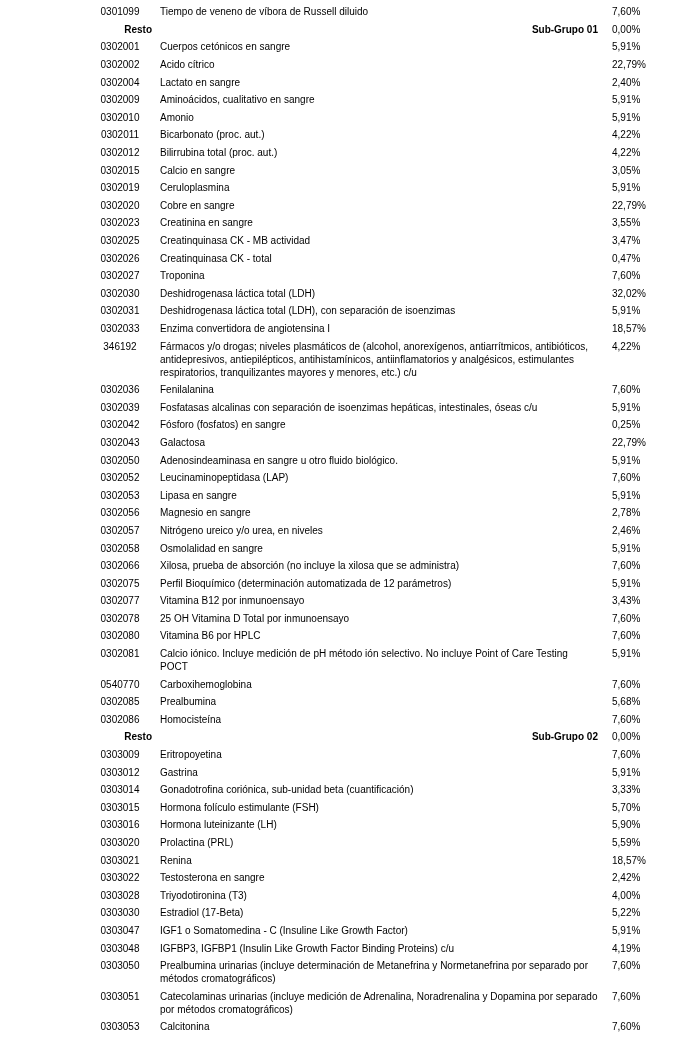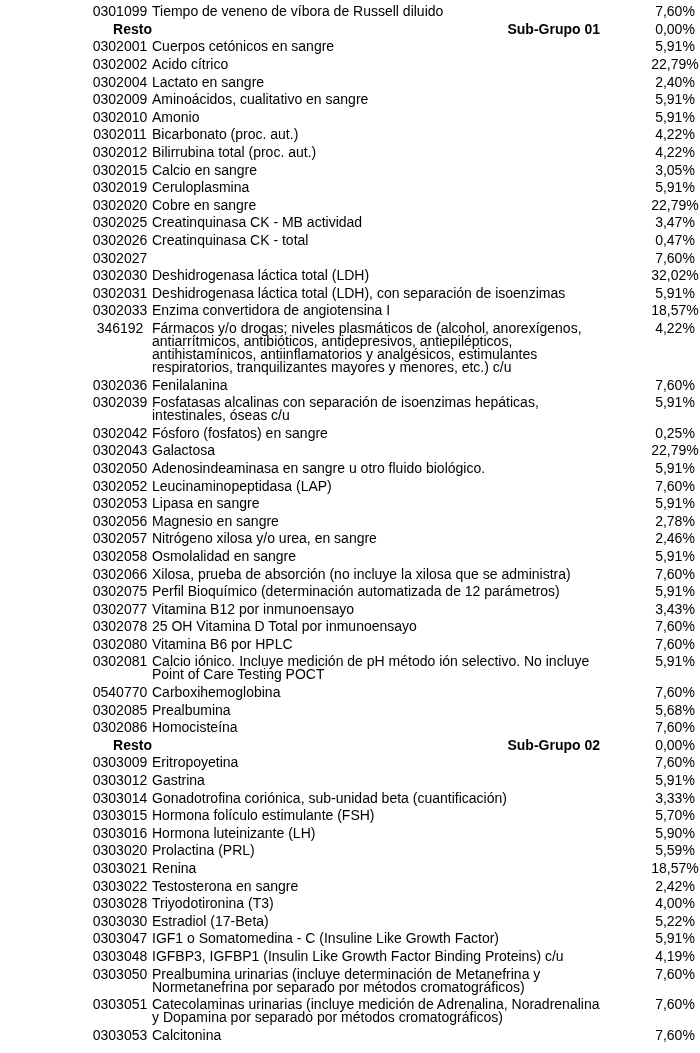--- a/index.html
+++ b/index.html
@@ -13,40 +13,42 @@
     width: 700px;
     height: 1053px;
     background: #ffffff;
     padding-top: 3px;
     overflow: hidden;
   }
   .tbl-row {
     display: flex;
     align-items: flex-start;
     padding: 2.3px 0;
-    font-size: 14px;
+    font-size: 10px;
     line-height: 13px;
   }
   .cell-code {
     width: 64px;
     margin-left: 88px;
     text-align: center;
     flex: 0 0 auto;
     white-space: nowrap;
   }
   .cell-desc {
     flex: 1 1 auto;
+    margin-left: 8px;
     padding-right: 14px;
     max-width: 462px;
   }
   .cell-value {
     width: 50px;
-    text-align: center;
+    text-align: left;
     flex: 0 0 auto;
     margin-left: auto;
+    margin-right: 38px;
     white-space: nowrap;
   }
   .tbl-row.bold .cell-code,
   .tbl-row.bold .cell-desc {
     font-weight: bold;
     text-align: right;
   }
 </style>
 </head>
 <body>
@@ -117,35 +119,41 @@
     <div class="cell-desc">Ceruloplasmina</div>
     <div class="cell-value">5,91%</div>
   </div>
 
   <div class="tbl-row">
     <div class="cell-code">0302020</div>
     <div class="cell-desc">Cobre en sangre</div>
     <div class="cell-value">22,79%</div>
   </div>
 
+  <div class="tbl-row">
+    <div class="cell-code">0302023</div>
+    <div class="cell-desc">Creatinina en sangre</div>
+    <div class="cell-value">3,55%</div>
+  </div>
 
   <div class="tbl-row">
     <div class="cell-code">0302025</div>
     <div class="cell-desc">Creatinquinasa CK - MB  actividad</div>
     <div class="cell-value">3,47%</div>
   </div>
 
   <div class="tbl-row">
     <div class="cell-code">0302026</div>
     <div class="cell-desc">Creatinquinasa CK - total</div>
     <div class="cell-value">0,47%</div>
   </div>
 
   <div class="tbl-row">
     <div class="cell-code">0302027</div>
+    <div class="cell-desc">Troponina</div>
     <div class="cell-value">7,60%</div>
   </div>
 
   <div class="tbl-row">
     <div class="cell-code">0302030</div>
     <div class="cell-desc">Deshidrogenasa láctica total (LDH)</div>
     <div class="cell-value">32,02%</div>
   </div>
 
   <div class="tbl-row">
@@ -209,21 +217,21 @@
   </div>
 
   <div class="tbl-row">
     <div class="cell-code">0302056</div>
     <div class="cell-desc">Magnesio en sangre</div>
     <div class="cell-value">2,78%</div>
   </div>
 
   <div class="tbl-row">
     <div class="cell-code">0302057</div>
-    <div class="cell-desc">Nitrógeno xilosa y/o urea, en sangre</div>
+    <div class="cell-desc">Nitrógeno ureico y/o urea, en niveles</div>
     <div class="cell-value">2,46%</div>
   </div>
 
   <div class="tbl-row">
     <div class="cell-code">0302058</div>
     <div class="cell-desc">Osmolalidad en sangre</div>
     <div class="cell-value">5,91%</div>
   </div>
 
   <div class="tbl-row">

